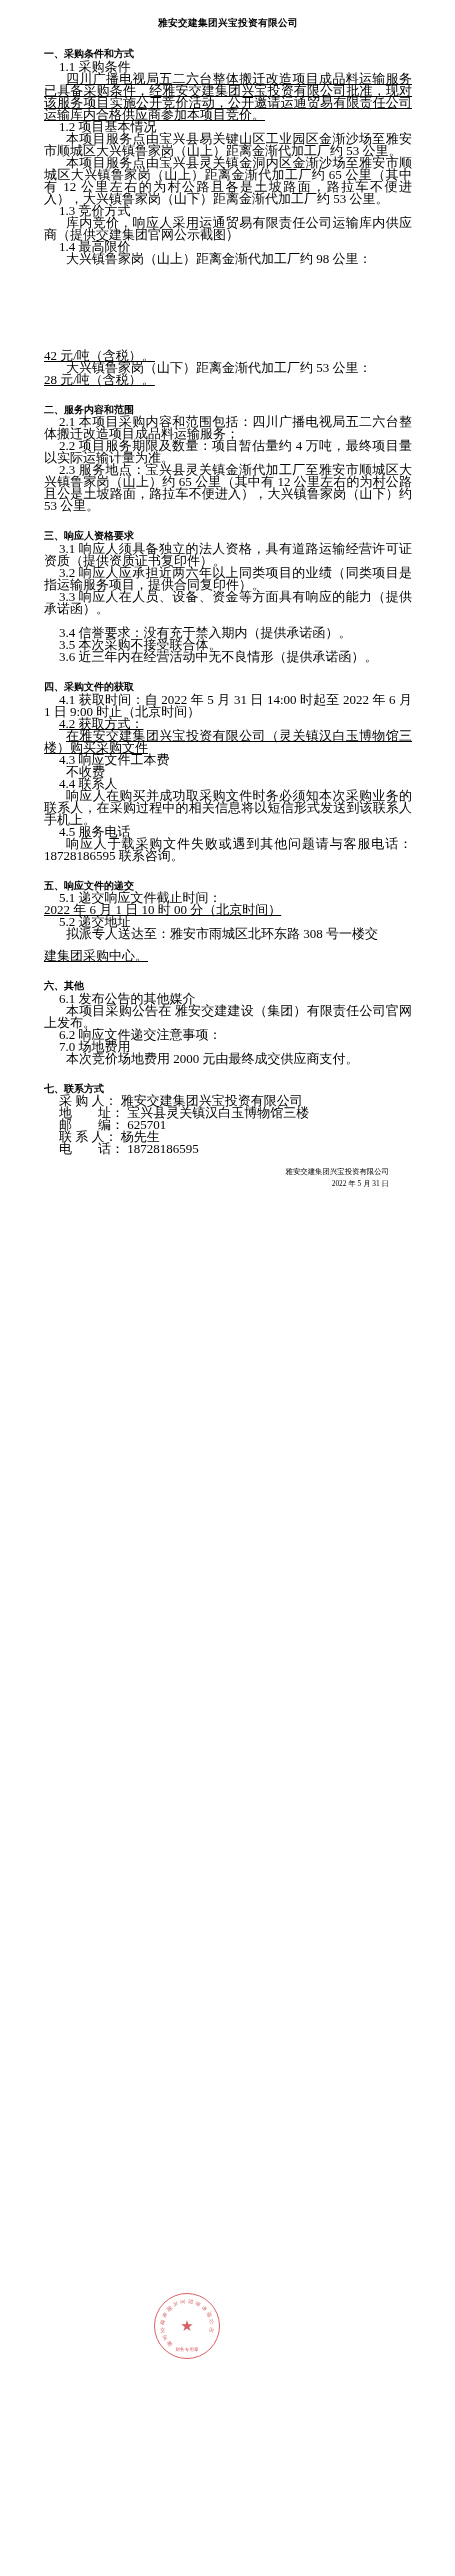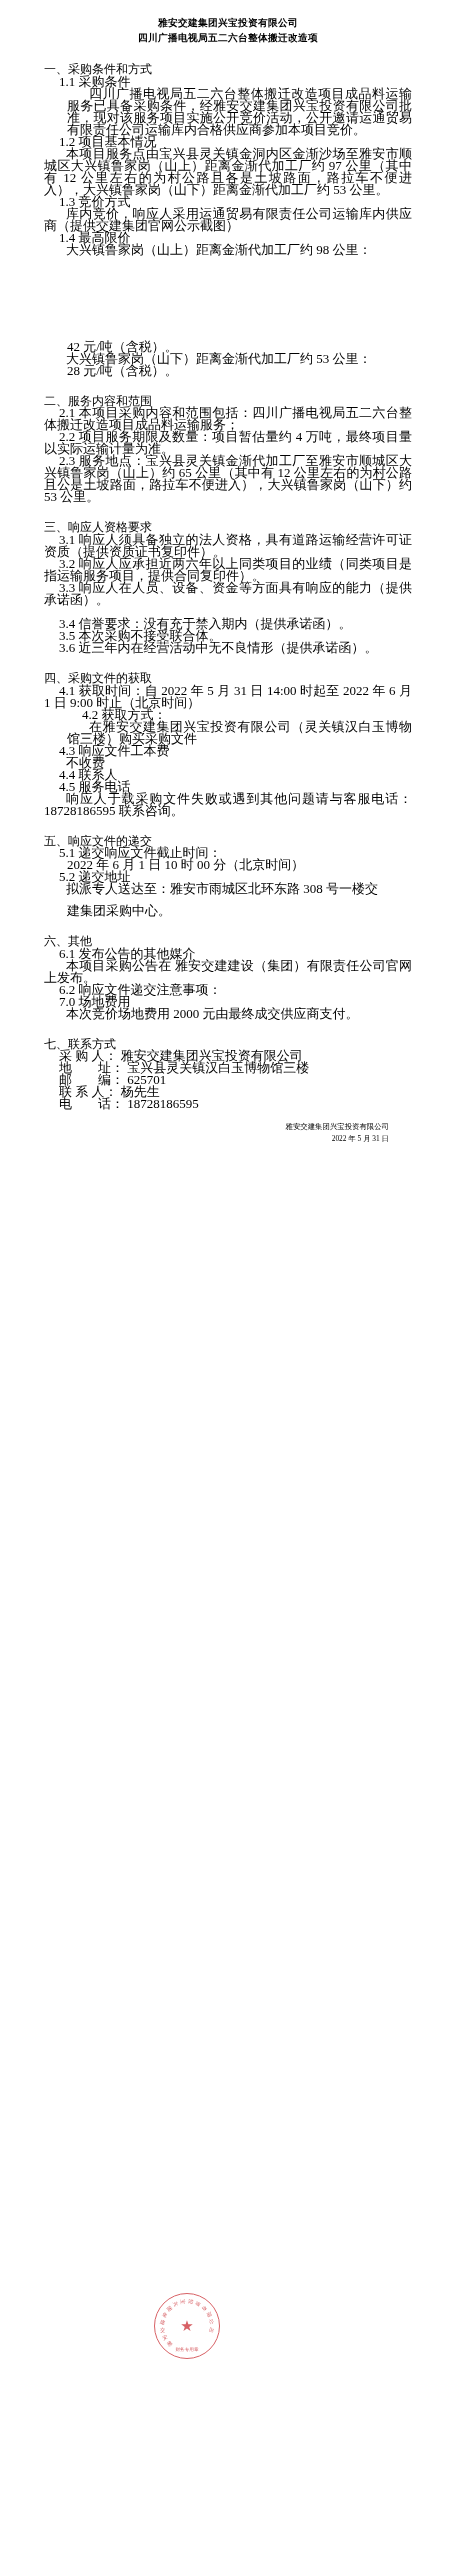--- a/index.html
+++ b/index.html
@@ -35,33 +35,33 @@
   .body-wrap {
     margin-top: 8px;
   }
   p {
     margin: 0;
     font-size: 13px;
     line-height: 12px;
     text-align: justify;
   }
   .sec-head {
-    font-weight: normal;
-    font-size: 12px;
+    font-weight: bold;
+    font-size: 10px;
     line-height: 12.5px;
     margin-top: 18px;
   }
   .lvl2 {
     text-indent: 15px;
   }
   .indent3 {
     text-indent: 22px;
   }
   .u {
-    margin-left: 23px;
+    text-decoration: underline;
   }
   .blank-gap-1 { height: 85px; }
   .blank-gap-2 { height: 12.5px; }
   .blank-gap-3 { height: 10.3px; }
   .sign-block {
     margin-top: 10.3px;
     text-align: right;
     padding-right: 23px;
   }
   .sign-line {
@@ -114,30 +114,30 @@
     white-space: nowrap;
   }
 </style>
 </head>
 <body>
 
 <div class="page">
 
   <div class="title-block">
     <div class="title-line">雅安交建集团兴宝投资有限公司</div>
-    <div class="title-line">四川广播电视局五二六台整体搬迁改造项</div>
   </div>
 
   <div class="body-wrap">
 
     <p class="sec-head">一、采购条件和方式</p>
     <p class="lvl2">1.1 采购条件</p>
     <p class="indent3 u">四川广播电视局五二六台整体搬迁改造项目成品料运输服务已具备采购条件，经雅安交建集团兴宝投资有限公司批准，现对该服务项目实施公开竞价活动，公开邀请运通贸易有限责任公司运输库内合格供应商参加本项目竞价。</p>
     <p class="lvl2">1.2 项目基本情况</p>
-    <p class="indent3">本项目服务点由宝兴县灵关镇金洞内区金渐沙场至雅安市顺城区大兴镇鲁家岗（山上）距离金渐代加工厂约 97 公里（其中有 12 公里左右的为村公路且各是土坡路面，路拉车不便进入），大兴镇鲁家岗（山下）距离金渐代加工厂约 53 公里。</p>
+    <p class="indent3">本项目服务点由宝兴县易关键山区工业园区金渐沙场至雅安市顺城区大兴镇鲁家岗（山上）距离金渐代加工厂约 53 公里。</p>
+    <p class="indent3">本项目服务点由宝兴县灵关镇金洞内区金渐沙场至雅安市顺城区大兴镇鲁家岗（山上）距离金渐代加工厂约 65 公里（其中有 12 公里左右的为村公路且各是土坡路面，路拉车不便进入），大兴镇鲁家岗（山下）距离金渐代加工厂约 53 公里。</p>
     <p class="lvl2">1.3 竞价方式</p>
     <p class="indent3">库内竞价，响应人采用运通贸易有限责任公司运输库内供应商（提供交建集团官网公示截图）</p>
     <p class="lvl2">1.4 最高限价</p>
     <p class="indent3">大兴镇鲁家岗（山上）距离金渐代加工厂约 98 公里：</p>
     <div class="blank-gap-1"></div>
     <p class="u">42 元/吨（含税）。</p>
     <p class="indent3">大兴镇鲁家岗（山下）距离金渐代加工厂约 53 公里：</p>
     <p class="u">28 元/吨（含税）。</p>
 
     <p class="sec-head">二、服务内容和范围</p>
@@ -154,20 +154,21 @@
     <p class="lvl2">3.5 本次采购不接受联合体。</p>
     <p class="lvl2">3.6 近三年内在经营活动中无不良情形（提供承诺函）。</p>
 
     <p class="sec-head">四、采购文件的获取</p>
     <p class="lvl2">4.1 获取时间：自 2022 年 5 月 31 日 14:00 时起至 2022 年 6 月 1 日 9:00 时止（北京时间）</p>
     <p class="lvl2 u">4.2 获取方式：</p>
     <p class="indent3 u">在雅安交建集团兴宝投资有限公司（灵关镇汉白玉博物馆三楼）购买采购文件</p>
     <p class="lvl2">4.3 响应文件工本费</p>
     <p class="indent3">不收费</p>
     <p class="lvl2">4.4 联系人</p>
+    <p class="indent3">响应人在购买并成功取采购文件时务必须知本次采购业务的联系人，在采购过程中的相关信息将以短信形式发送到该联系人手机上。</p>
     <p class="lvl2">4.5 服务电话</p>
     <p class="indent3">响应人于载采购文件失败或遇到其他问题请与客服电话：18728186595 联系咨询。</p>
 
     <p class="sec-head">五、响应文件的递交</p>
     <p class="lvl2">5.1 递交响应文件截止时间：</p>
     <p class="u">2022 年 6 月 1 日 10 时 00 分（北京时间）</p>
     <p class="lvl2">5.2 递交地址</p>
     <p class="indent3">拟派专人送达至：雅安市雨城区北环东路 308 号一楼交</p>
     <div class="blank-gap-3"></div>
     <p class="u">建集团采购中心。</p>

